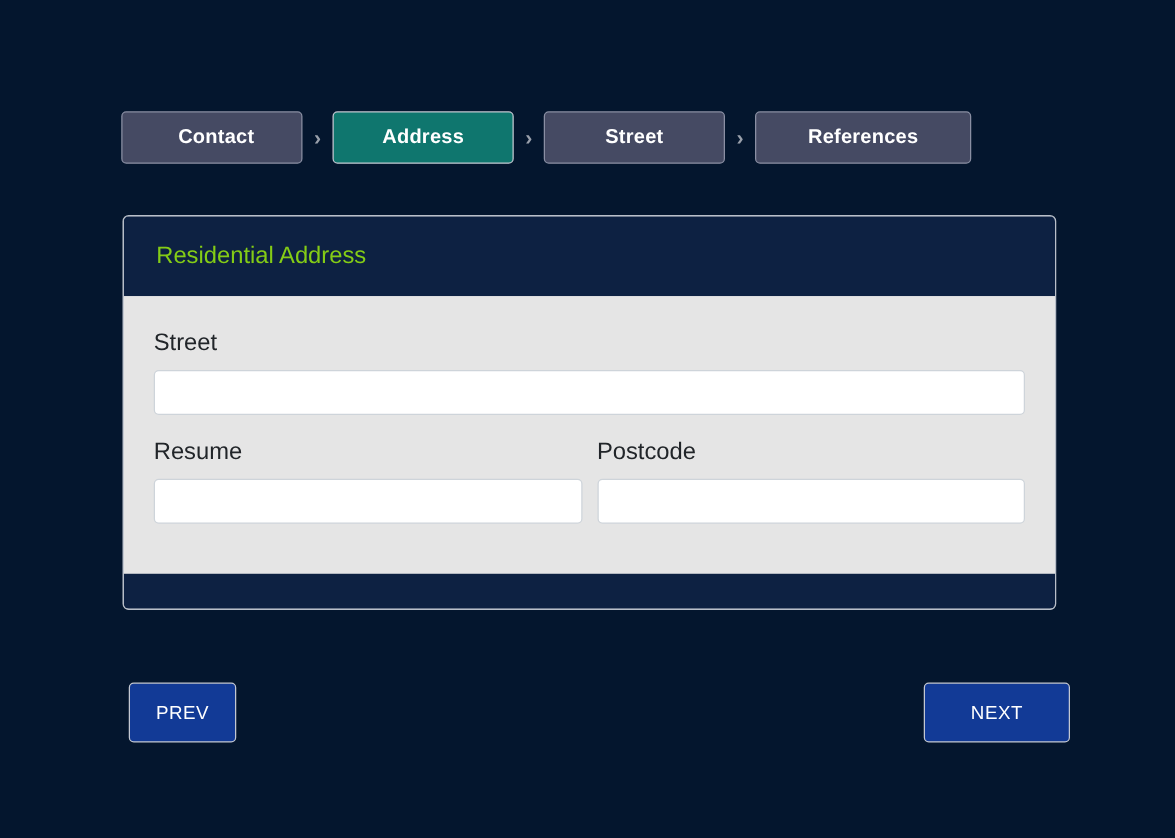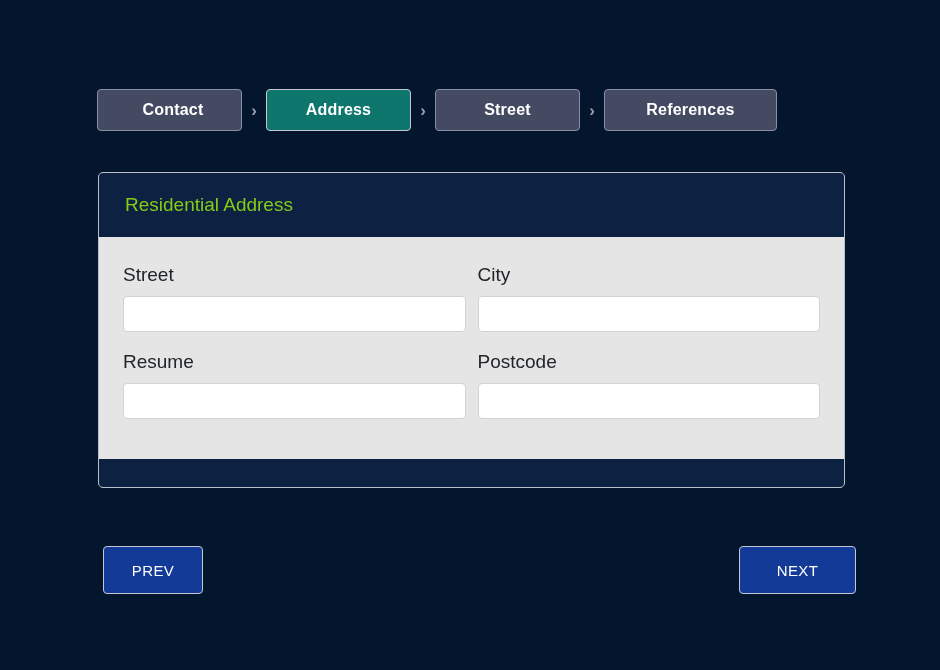--- a/index.html
+++ b/index.html
@@ -137,21 +137,21 @@
     border-radius: 4px;
     color: #ffffff;
     font-size: 15px;
     letter-spacing: 0.4px;
     cursor: pointer;
     user-select: none;
     font-family: "Liberation Sans", sans-serif;
   }
   .btn-prev {
     left: 103px;
-    width: 100px;
+    width: 86px;
   }
   .btn-next {
     left: 739px;
     width: 117px;
   }
 </style>
 </head>
 <body>
 
 <div class="page">
@@ -189,24 +189,20 @@
 
     <div class="card-header">
       <span>Residential Address</span>
     </div>
 
     <div class="card-body">
 
       <div class="form-row">
         <div class="form-col">
           <label class="field-label">Street</label>
-          <input class="field-input" type="text" value="" placeholder="" style="">
-        </div>
-        <div class="form-col">
-          <label class="field-label">City</label>
           <input class="field-input" type="text" value="" placeholder="" style="">
         </div>
       </div>
 
       <div class="form-row">
         <div class="form-col">
           <label class="field-label">Resume</label>
           <input class="field-input" type="text" value="" placeholder="" style="">
         </div>
         <div class="form-col">

